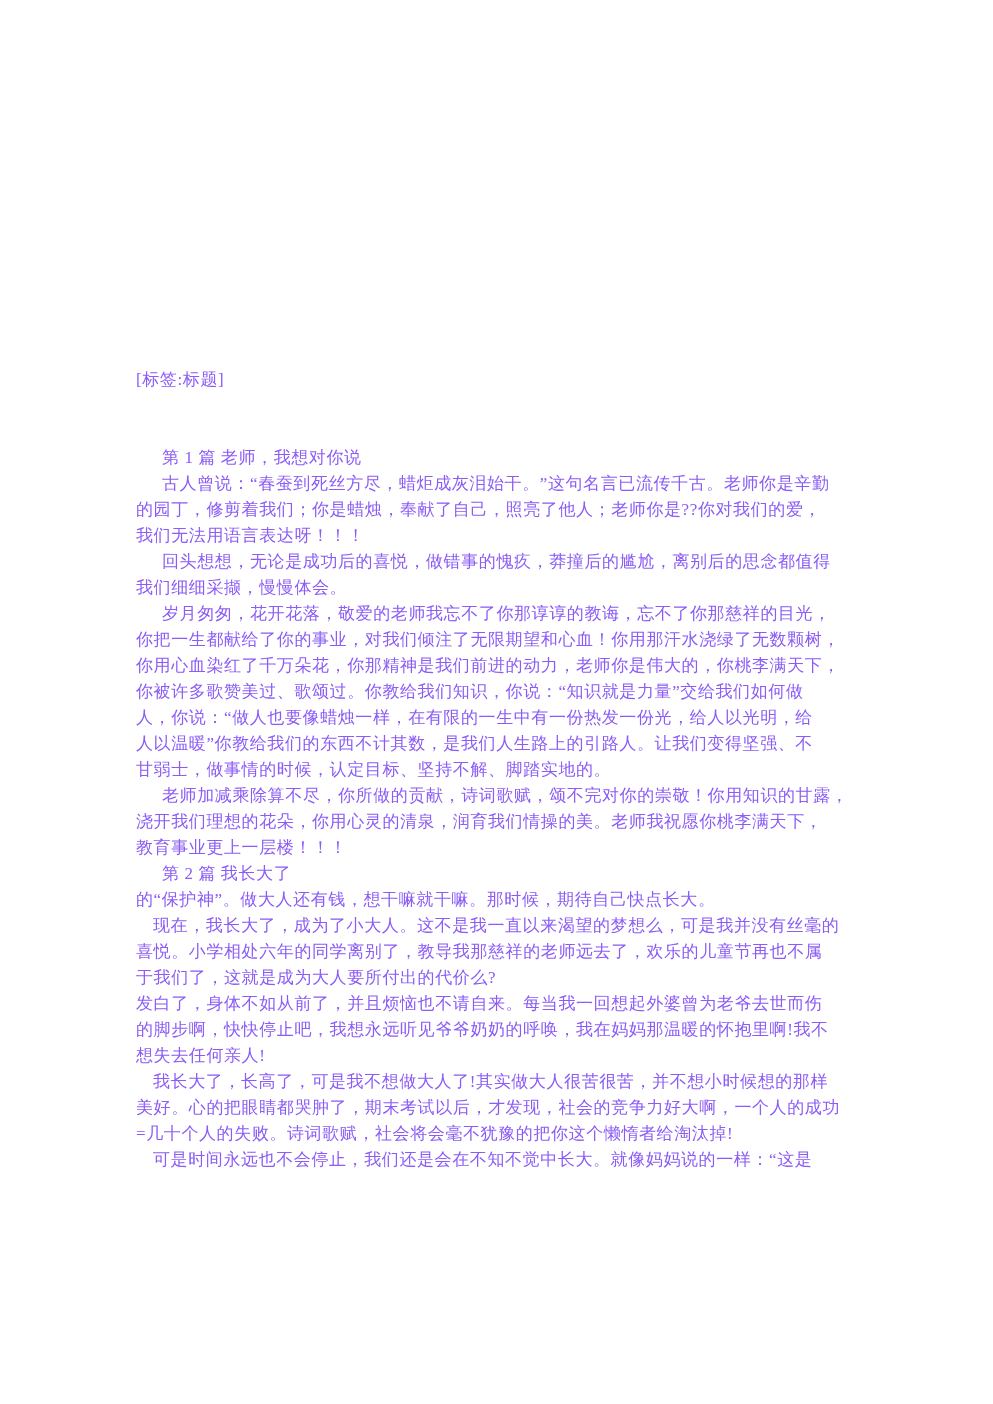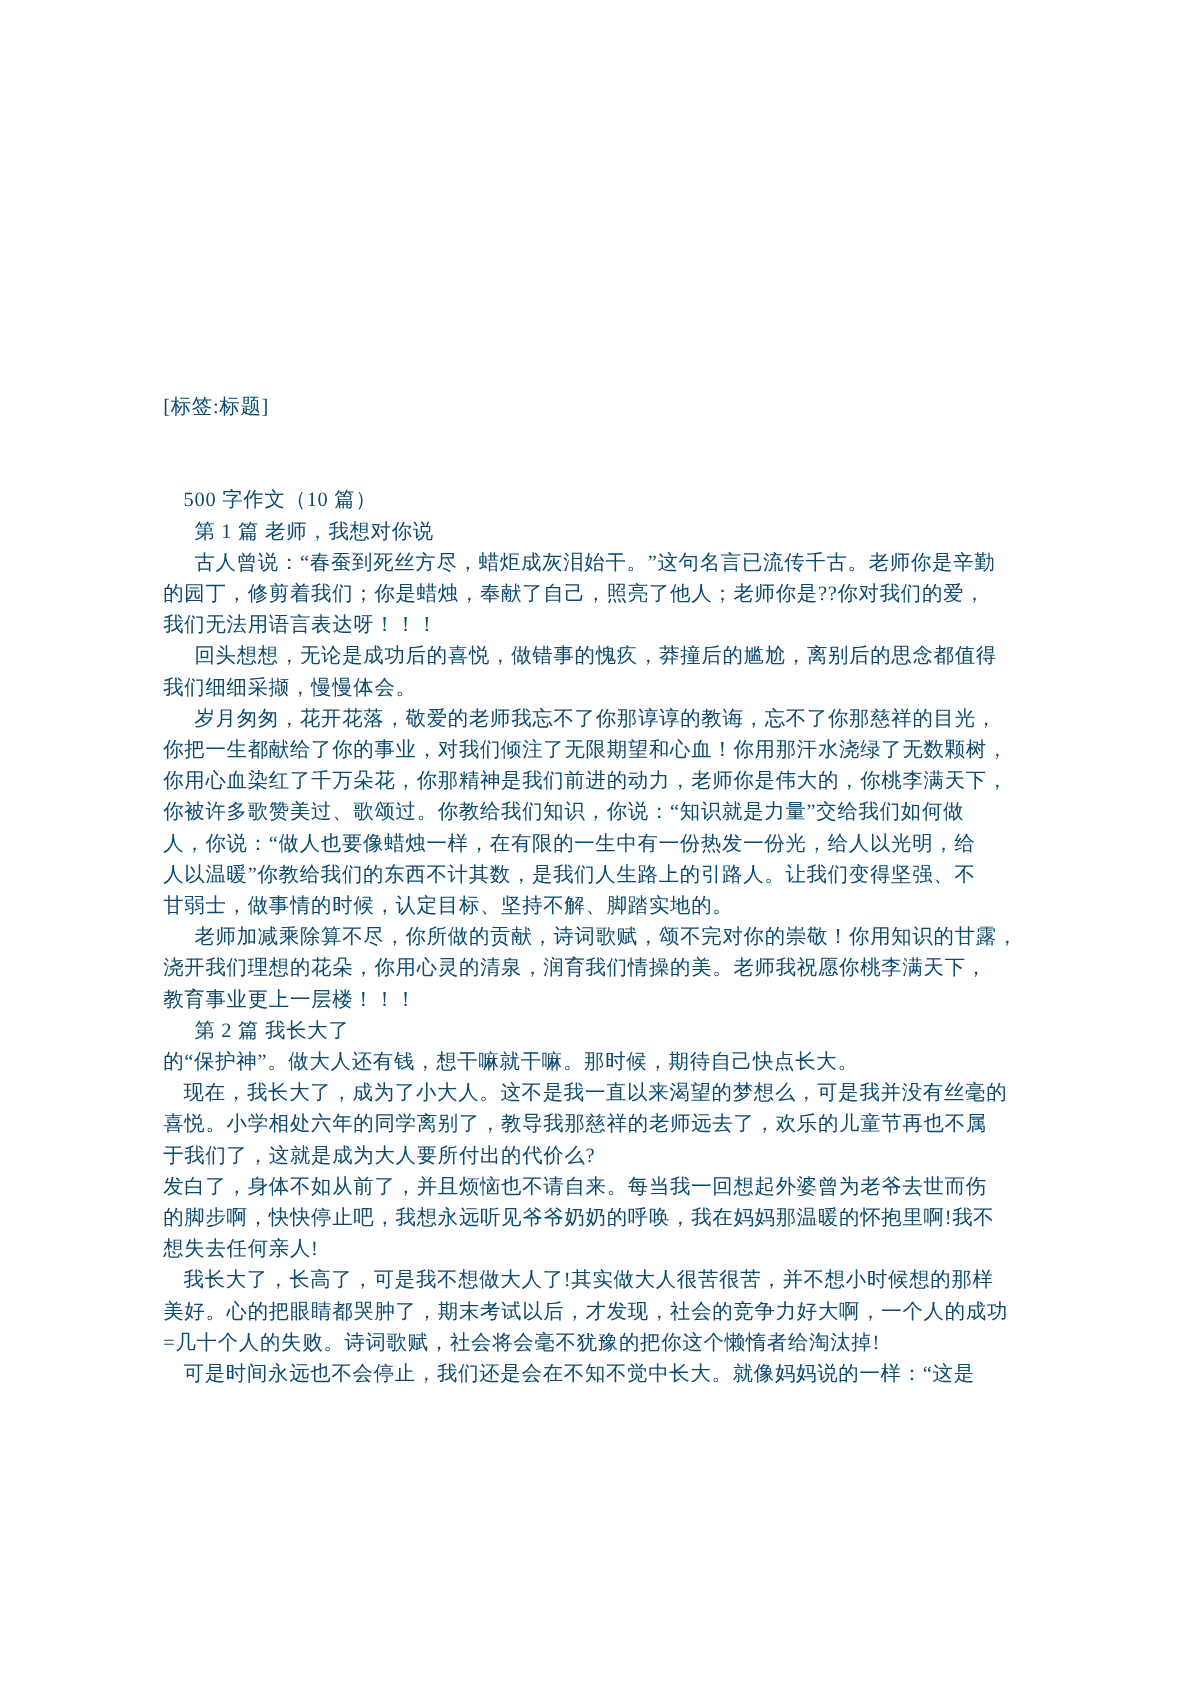--- a/index.html
+++ b/index.html
@@ -34,25 +34,24 @@
     white-space: pre;
   }
   .in1 { padding-left: 10px; }
   .in2 { padding-left: 17px; }
   .in3 { padding-left: 26px; }
 </style>
 </head>
 <body style="background: rgb(255, 255, 255);">
 
 <div class="page">
-  <div class="text-area" id="text-area" style="color: #0c4a6e;">
+  <div class="text-area" id="text-area" style="color: #8b5cf6; margin-top: 41px;">
       <div class="line">[标签:标题]</div>
       <div class="line"></div>
       <div class="line"></div>
-      <div class="line in2">500 字作文（10 篇）</div>
       <div class="line in3">第 1 篇 老师，我想对你说</div>
       <div class="line in3">古人曾说：“春蚕到死丝方尽，蜡炬成灰泪始干。”这句名言已流传千古。老师你是辛勤</div>
       <div class="line">的园丁，修剪着我们；你是蜡烛，奉献了自己，照亮了他人；老师你是??你对我们的爱，</div>
       <div class="line">我们无法用语言表达呀！！！</div>
       <div class="line in3">回头想想，无论是成功后的喜悦，做错事的愧疚，莽撞后的尴尬，离别后的思念都值得</div>
       <div class="line">我们细细采撷，慢慢体会。</div>
       <div class="line in3">岁月匆匆，花开花落，敬爱的老师我忘不了你那谆谆的教诲，忘不了你那慈祥的目光，</div>
       <div class="line">你把一生都献给了你的事业，对我们倾注了无限期望和心血！你用那汗水浇绿了无数颗树，</div>
       <div class="line">你用心血染红了千万朵花，你那精神是我们前进的动力，老师你是伟大的，你桃李满天下，</div>
       <div class="line">你被许多歌赞美过、歌颂过。你教给我们知识，你说：“知识就是力量”交给我们如何做</div>

